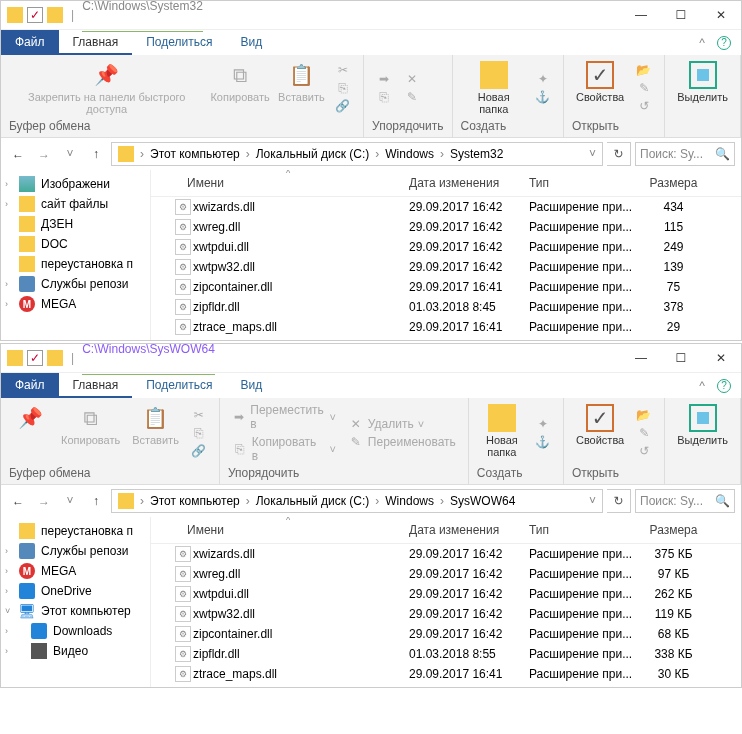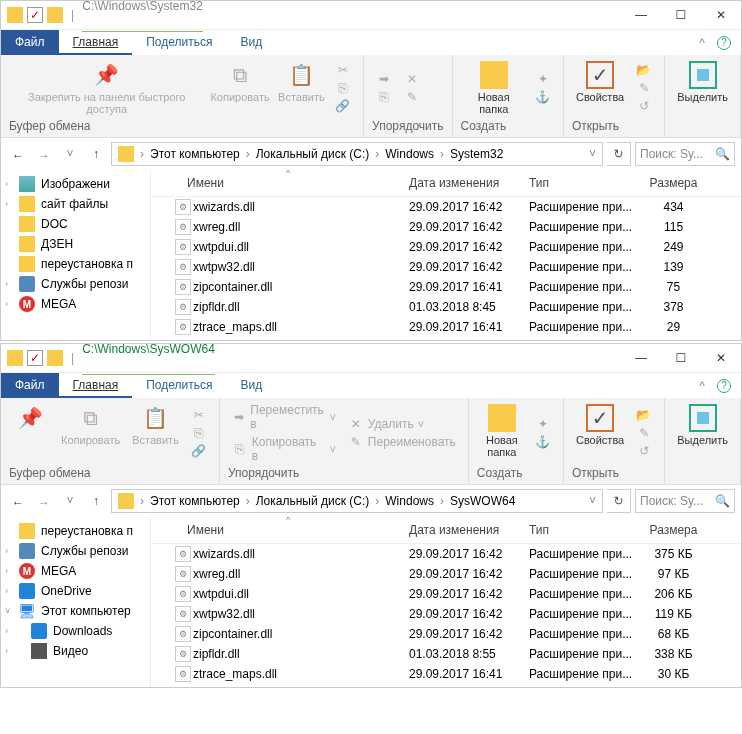--- a/index.html
+++ b/index.html
@@ -9,21 +9,21 @@
 .titlebar .tb-left { display: flex; align-items: center; gap: 4px; padding-left: 6px; }
 .titlebar .tb-icon { width: 16px; height: 16px; background: #F8CB4A; display: inline-block; }
 .titlebar .tb-check { width: 16px; height: 16px; border: 1px solid #999; display: inline-flex; align-items: center; justify-content: center; color: #C03; }
 .titlebar .tb-sep { color: #999; margin: 0 4px; }
 .titlebar .tb-title { color: #888; border-bottom: 1px solid #8AB868; padding-bottom: 18px; }
 .titlebar .wbtns { margin-left: auto; display: flex; }
 .titlebar .wbtn { width: 40px; height: 28px; display: flex; align-items: center; justify-content: center; color: #333; }
 .tabs { display: flex; background: #fff; height: 26px; align-items: stretch; border-top: 1px solid #eee; }
 .tabs .tab { padding: 5px 14px 4px; color: #2a6496; cursor: pointer; }
 .tabs .tab.file { background: #2A579A; color: #fff; }
-.tabs .tab.active { border-bottom: 2px solid #2A579A; color: #333; text-decoration: underline; }
+.tabs .tab.active { border-bottom: 2px solid #2A579A; color: #333; }
 .tabs .help { margin-left: auto; display: flex; align-items: center; gap: 12px; padding-right: 10px; color: #888; }
 .ribbon { background: #f3f3f3; display: flex; border-bottom: 1px solid #ddd; }
 .rgroup { border-right: 1px solid #ddd; padding: 4px 8px 2px; display: flex; flex-direction: column; }
 .rgroup .rbtns { display: flex; gap: 4px; flex: 1; }
 .rgroup .rlbl { text-align: left; color: #666; font-size: 12px; padding: 2px 0; }
 .rbtn { display: flex; flex-direction: column; align-items: center; justify-content: flex-start; padding: 2px 4px; min-width: 44px; gap: 2px; text-align: center; }
 .rbtn .ricon { width: 28px; height: 28px; display: flex; align-items: center; justify-content: center; font-size: 20px; color: #555; }
 .rbtn .rtxt { font-size: 11px; color: #333; line-height: 12px; }
 .rbtn.dim .rtxt, .rbtn.dim .ricon { color: #aaa; }
 .rcol { display: flex; flex-direction: column; gap: 2px; justify-content: center; }
@@ -226,25 +226,25 @@
           <span class="ticon img"></span>
           <span>Изображени</span>
         </div>
         <div class="titem">
           <span class="arrow">›</span>
           <span class="ticon folder"></span>
           <span>сайт файлы</span>
         </div>
         <div class="titem">
           <span class="ticon folder"></span>
+          <span>ДЗЕН</span>
+        </div>
+        <div class="titem">
+          <span class="ticon folder"></span>
           <span>DOC</span>
-        </div>
-        <div class="titem">
-          <span class="ticon folder"></span>
-          <span>ДЗЕН</span>
         </div>
         <div class="titem">
           <span class="ticon folder"></span>
           <span>переустановка п</span>
         </div>
         <div class="titem">
           <span class="arrow">›</span>
           <span class="ticon green"></span>
           <span>Службы репози</span>
         </div>
@@ -331,21 +331,21 @@
   </div>
 </div>
 
 <div class="window" style="margin-top:2px">
   <div class="titlebar">
     <div class="tb-left">
       <span class="tb-icon"></span>
       <span class="tb-check">✓</span>
       <span class="tb-icon"></span>
       <span class="tb-sep">|</span>
-      <span class="tb-title" style="color:#15803d">C:\Windows\SysWOW64</span>
+      <span class="tb-title" style="color:#8b5cf6">C:\Windows\SysWOW64</span>
     </div>
     <div class="wbtns">
       <div class="wbtn">—</div>
       <div class="wbtn">☐</div>
       <div class="wbtn">✕</div>
     </div>
   </div>
   <div class="tabs">
     <div class="tab file">Файл</div>
     <div class="tab active">Главная</div>
@@ -535,21 +535,21 @@
             <div class="cell c-type">Расширение при...</div>
             <div class="cell c-size">97 КБ</div>
           </div>
           <div class="lrow">
             <div class="cell c-name">
               <span class="ficon">⚙</span>
               <span>xwtpdui.dll</span>
             </div>
             <div class="cell c-date">29.09.2017 16:42</div>
             <div class="cell c-type">Расширение при...</div>
-            <div class="cell c-size">206 КБ</div>
+            <div class="cell c-size">262 КБ</div>
           </div>
           <div class="lrow">
             <div class="cell c-name">
               <span class="ficon">⚙</span>
               <span>xwtpw32.dll</span>
             </div>
             <div class="cell c-date">29.09.2017 16:42</div>
             <div class="cell c-type">Расширение при...</div>
             <div class="cell c-size">119 КБ</div>
           </div>

